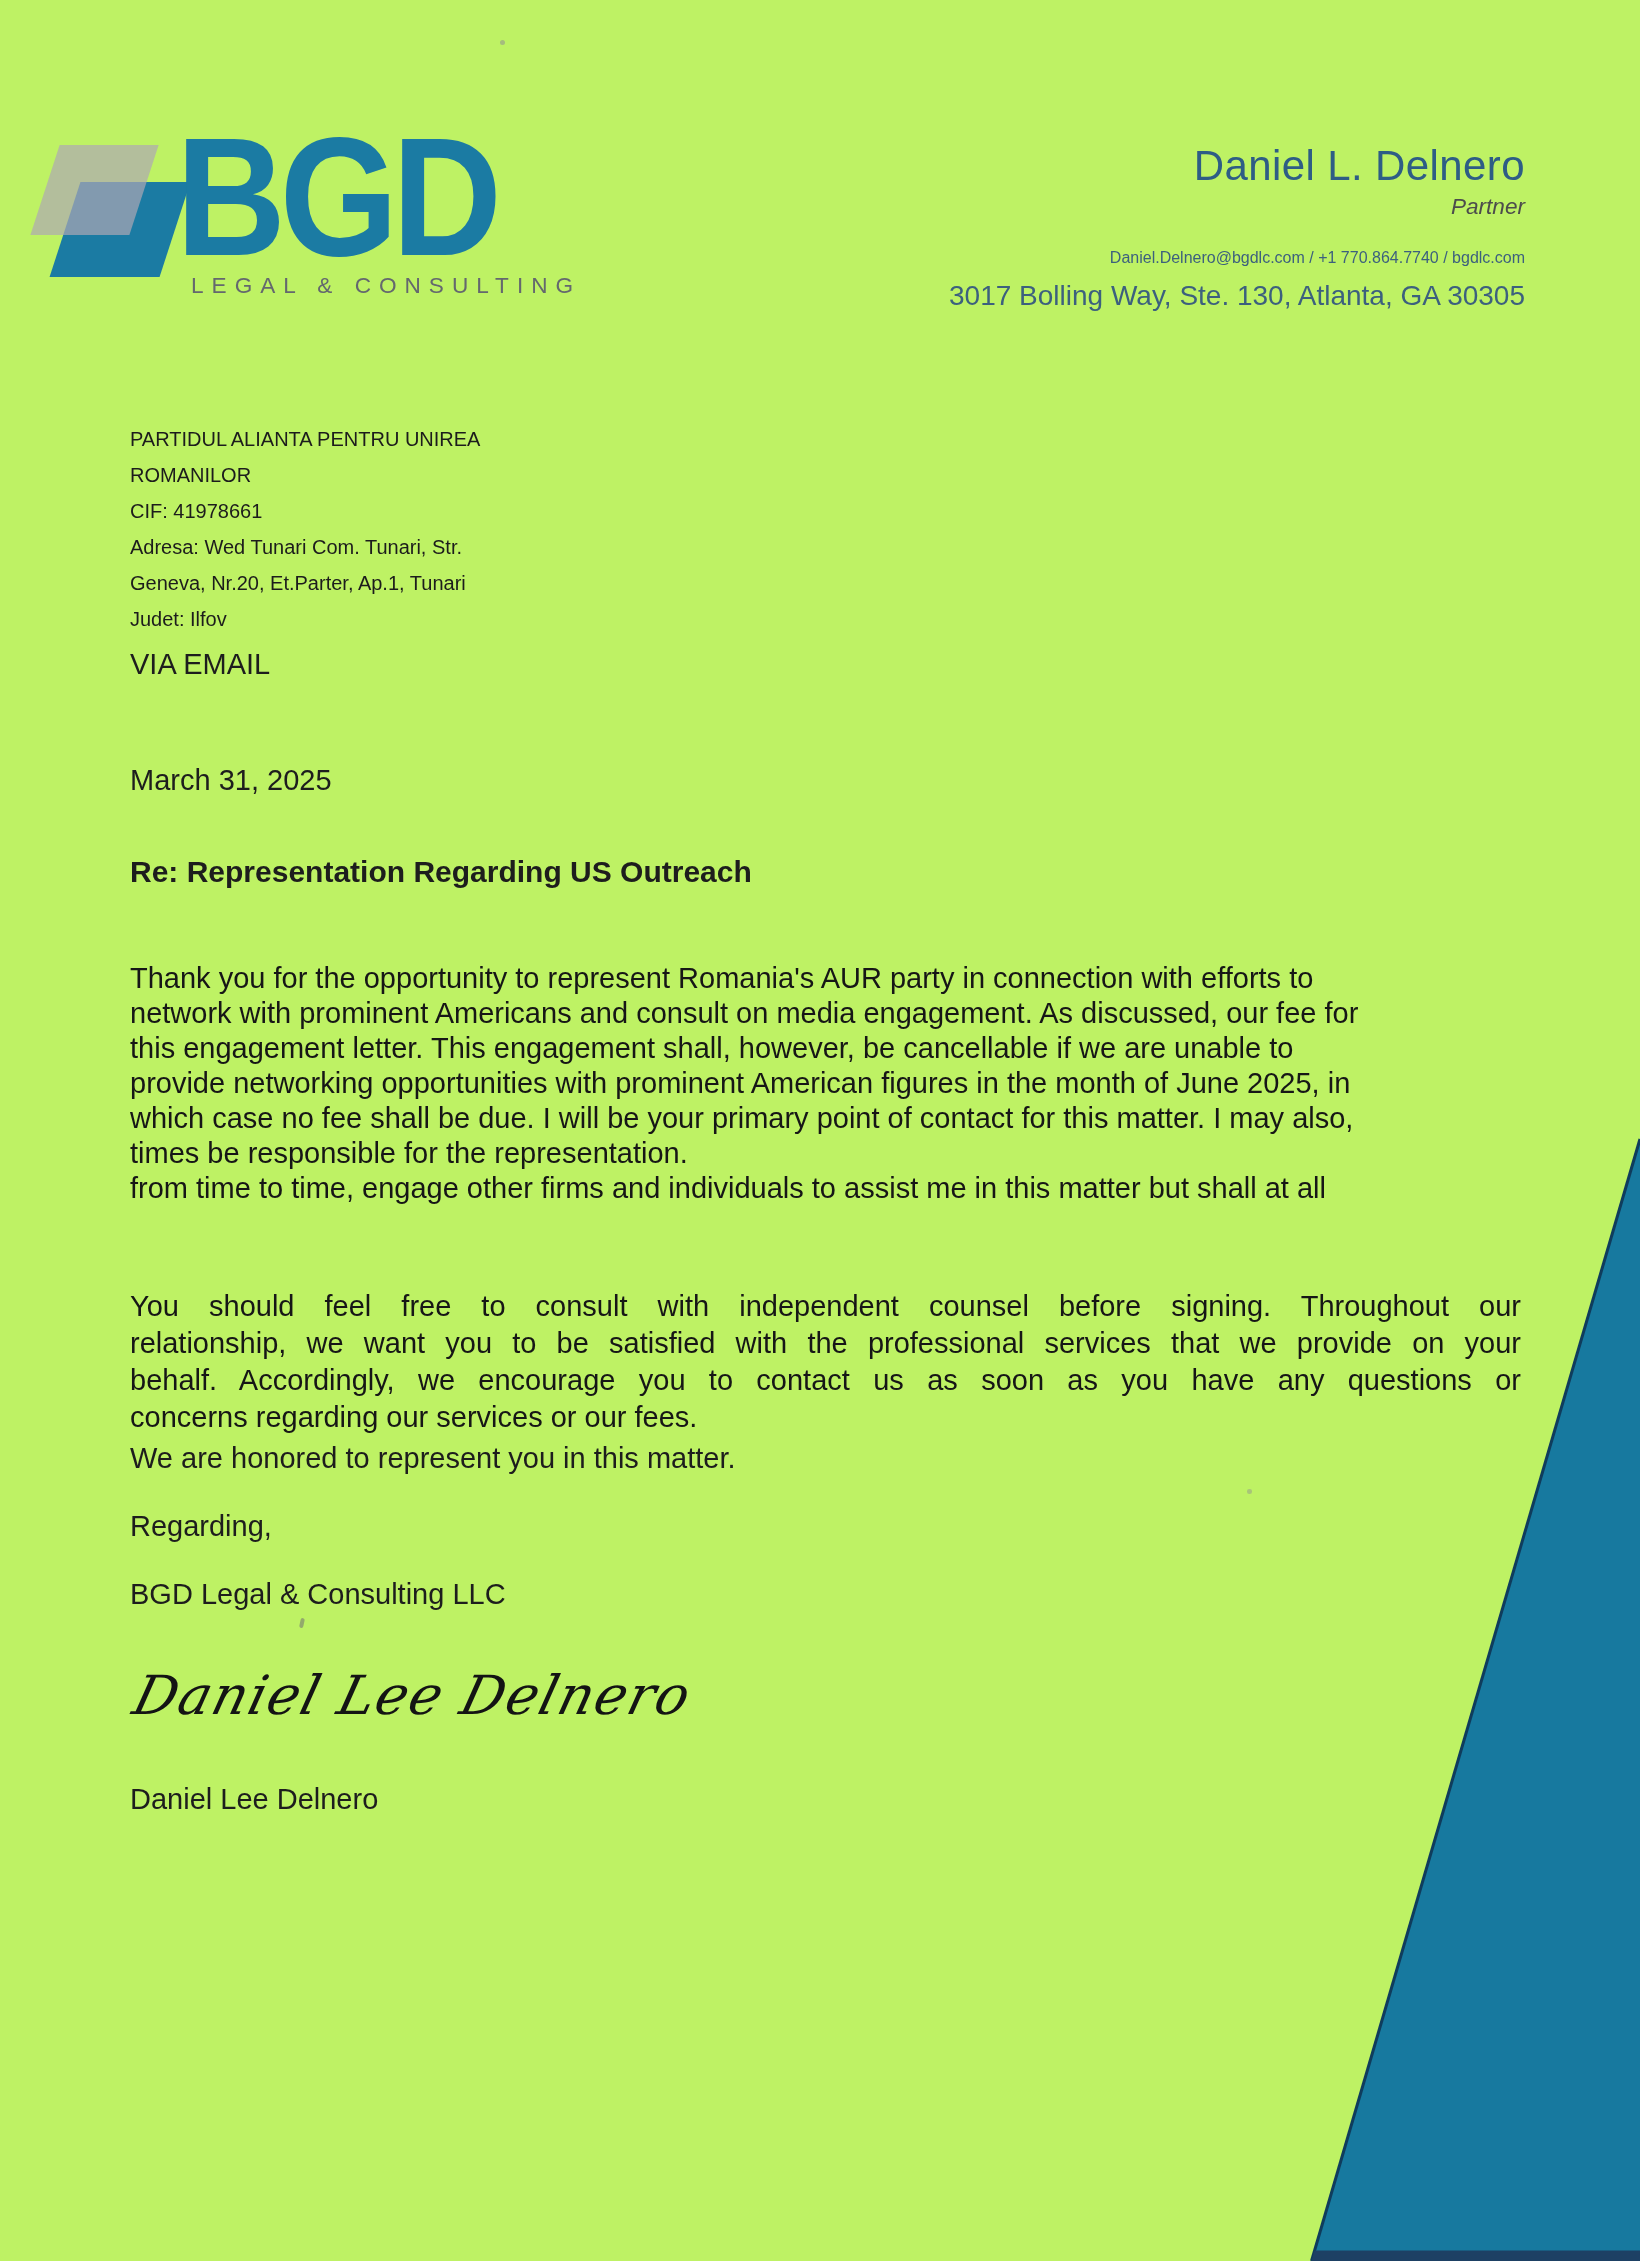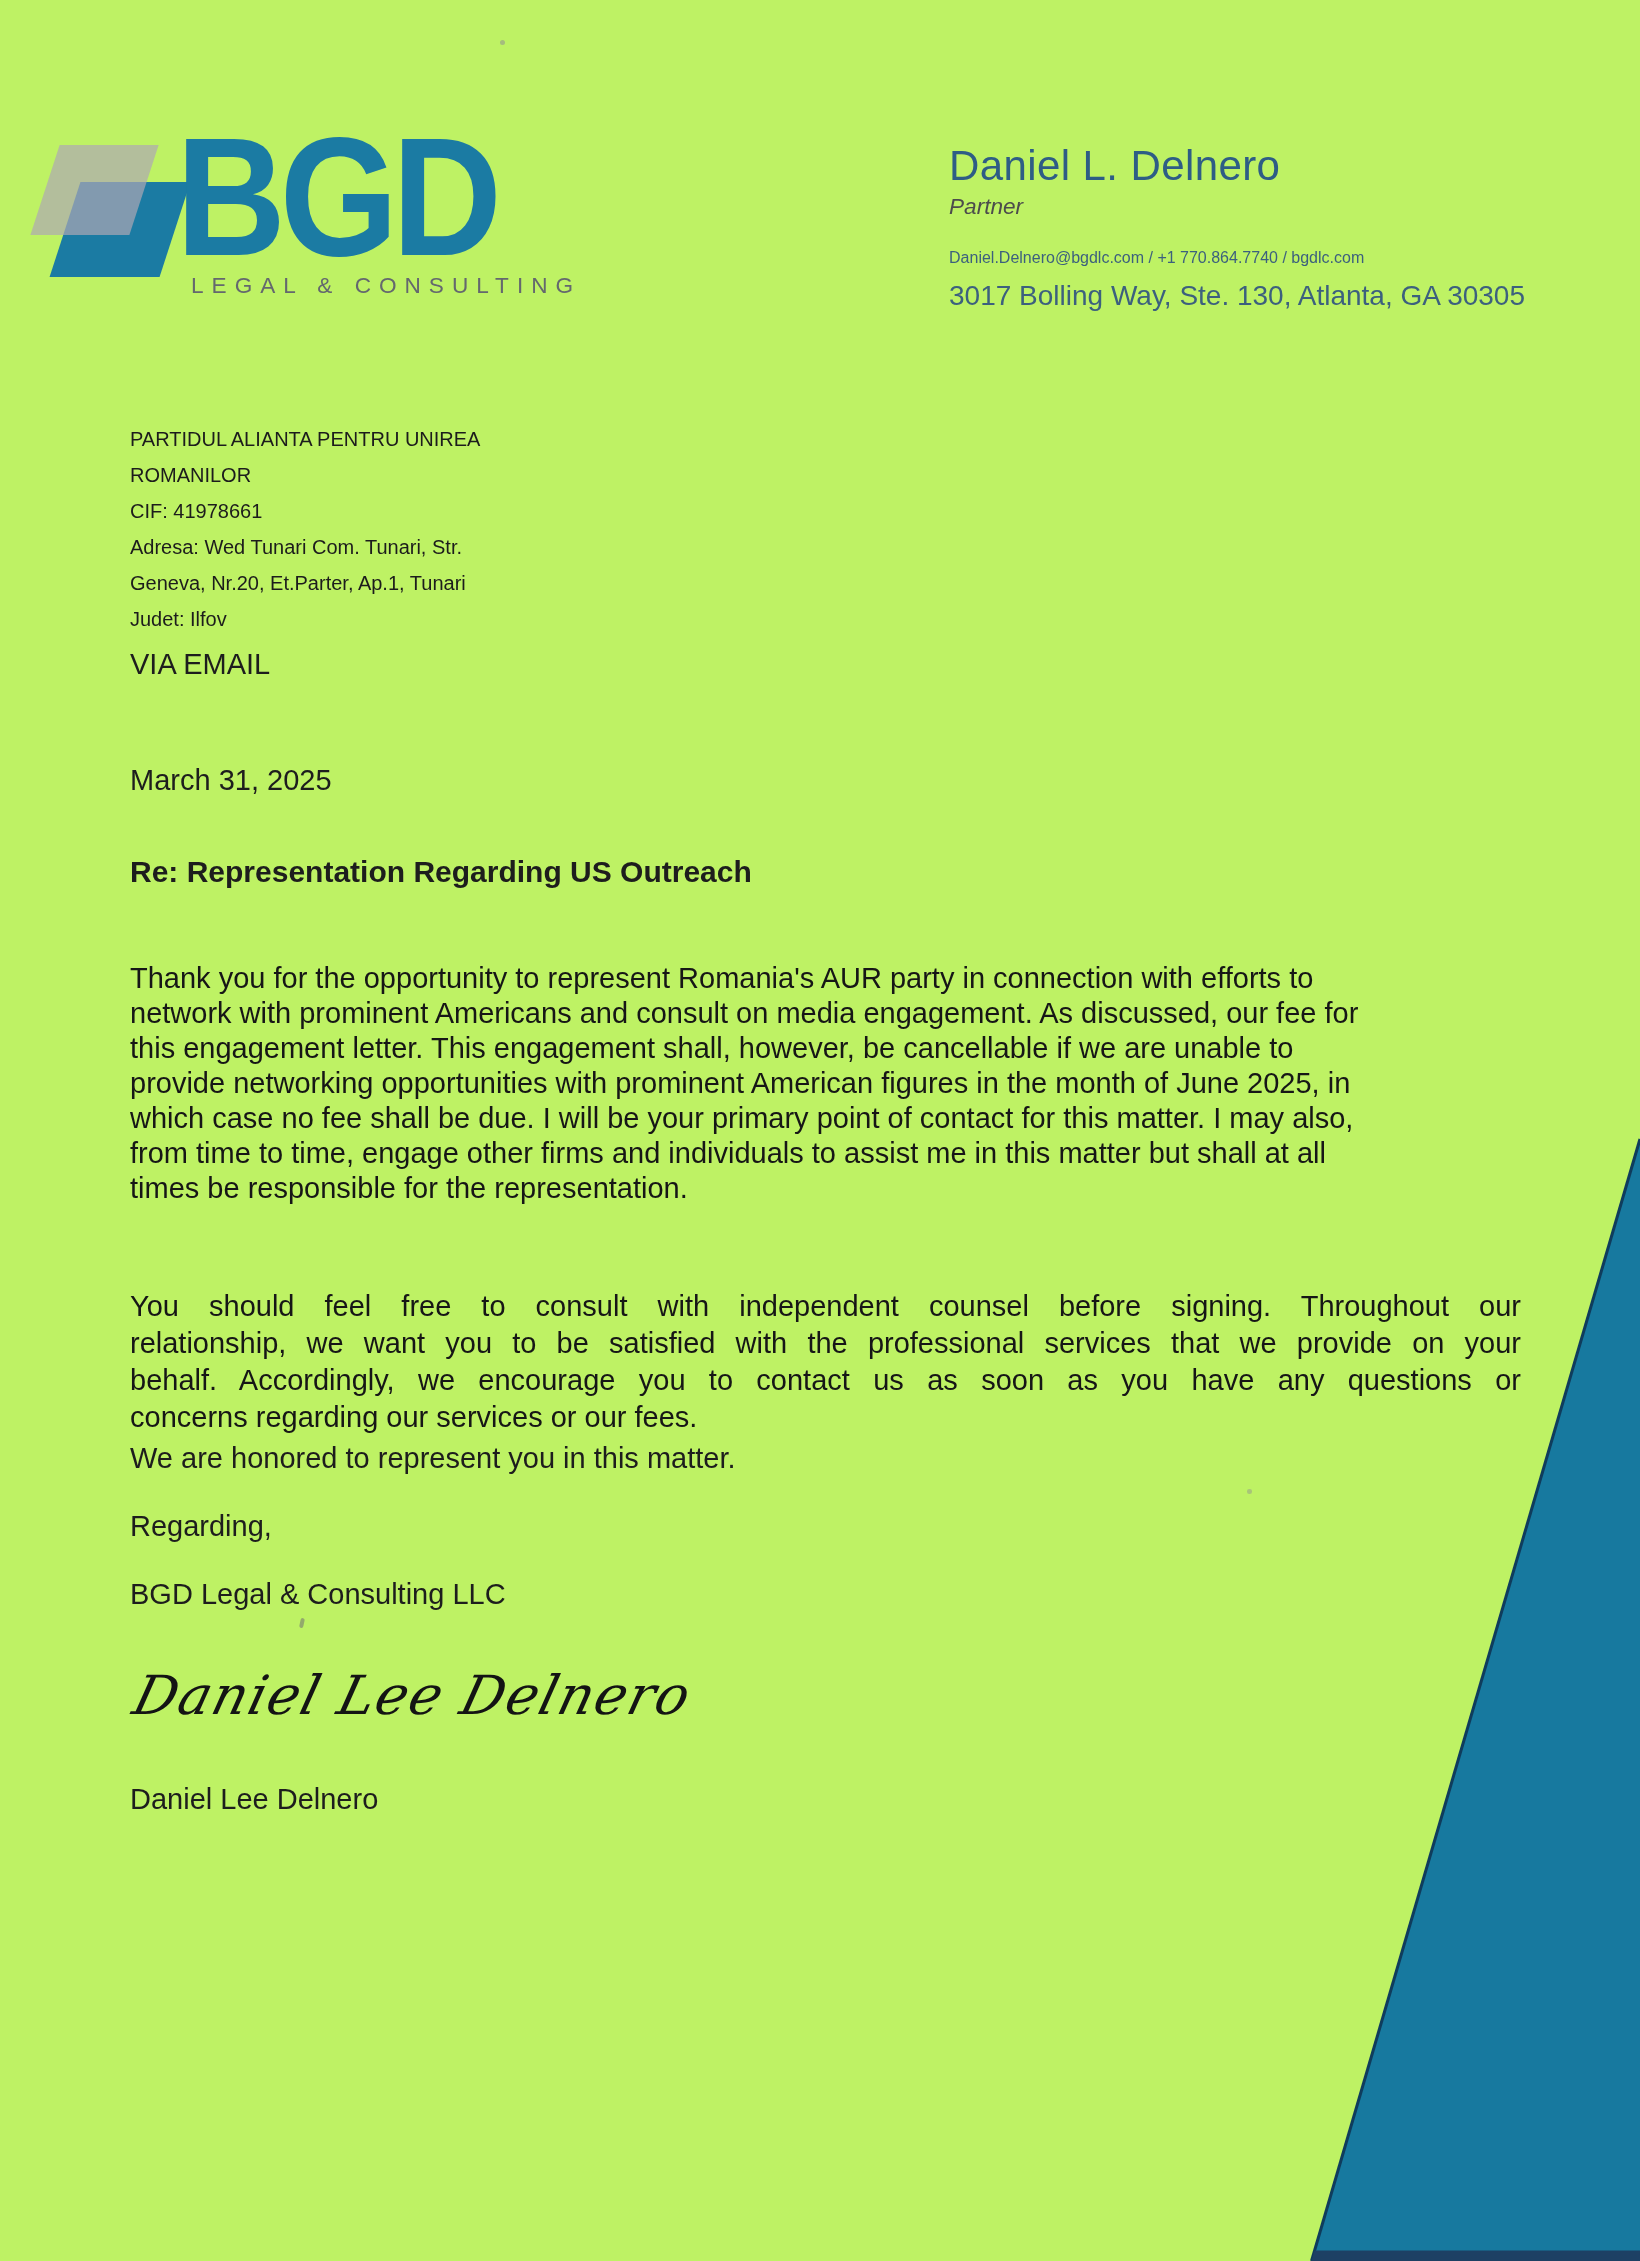--- a/index.html
+++ b/index.html
@@ -22,21 +22,21 @@
     letter-spacing:-6.8px;color:#1b7ba3;
     transform:scaleX(.90);transform-origin:left top;
     white-space:nowrap;
   }
   .logo-tagline{
     position:absolute;left:191px;top:273px;
     font-size:22.6px;letter-spacing:8px;color:#64686e;
     white-space:nowrap;
   }
   
-  .letterhead{position:absolute;right:115px;top:142px;text-align:left;}
+  .letterhead{position:absolute;right:115px;top:142px;text-align:right;}
   .lh-name{font-size:42px;color:#2e5d85;letter-spacing:0.4px;line-height:47px;}
   .lh-title{font-size:22.6px;font-style:italic;color:#4c4c4c;line-height:30px;margin-top:3px;}
   .lh-contact{font-size:16px;color:#3c607e;line-height:38px;margin-top:16.6px;}
   .lh-address{font-size:28px;color:#3c607e;line-height:38px;}
   
   .abs{position:absolute;left:130px;}
   .recipient{top:421px;font-size:20px;line-height:36px;color:#1c1c1c;}
   .via{top:648px;font-size:29px;}
   .date{top:764px;font-size:29px;}
   .subject{top:855px;font-size:30px;font-weight:bold;}
@@ -103,22 +103,22 @@
   <div class="abs via">VIA EMAIL</div>
   <div class="abs date">March 31, 2025</div>
   <div class="abs subject">Re: Representation Regarding US Outreach</div>
 
   <div class="abs bodytext p1">
     <div class="ln">Thank you for the opportunity to represent Romania's AUR party in connection with efforts to</div>
     <div class="ln">network with prominent Americans and consult on media engagement. As discussed, our fee for</div>
     <div class="ln">this engagement letter. This engagement shall, however, be cancellable if we are unable to</div>
     <div class="ln">provide networking opportunities with prominent American figures in the month of June 2025, in</div>
     <div class="ln">which case no fee shall be due. I will be your primary point of contact for this matter. I may also,</div>
+    <div class="ln">times be responsible for the representation.</div>
     <div class="ln">from time to time, engage other firms and individuals to assist me in this matter but shall at all</div>
-    <div class="ln">times be responsible for the representation.</div>
   </div>
 
   <div class="abs bodytext p2">
     <div class="ln">You should feel free to consult with independent counsel before signing. Throughout our</div>
     <div class="ln">relationship, we want you to be satisfied with the professional services that we provide on your</div>
     <div class="ln">behalf. Accordingly, we encourage you to contact us as soon as you have any questions or</div>
     <div class="ln last">concerns regarding our services or our fees.</div>
   </div>
 
   <div class="abs honored">We are honored to represent you in this matter.</div>

